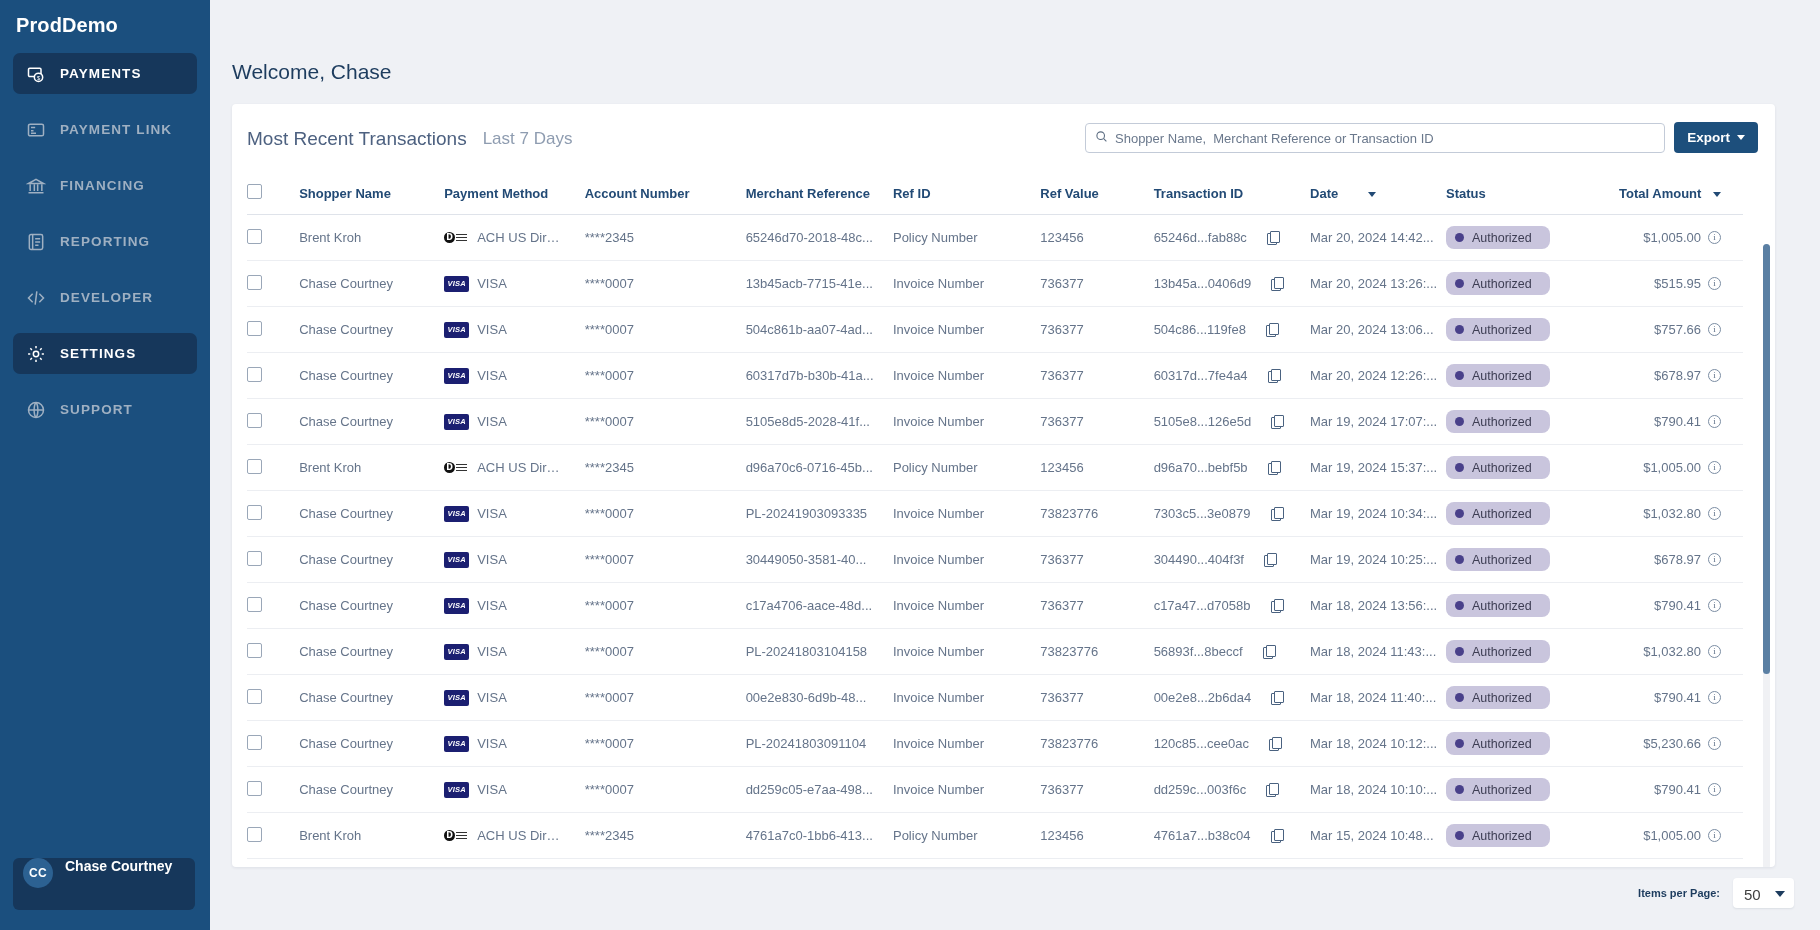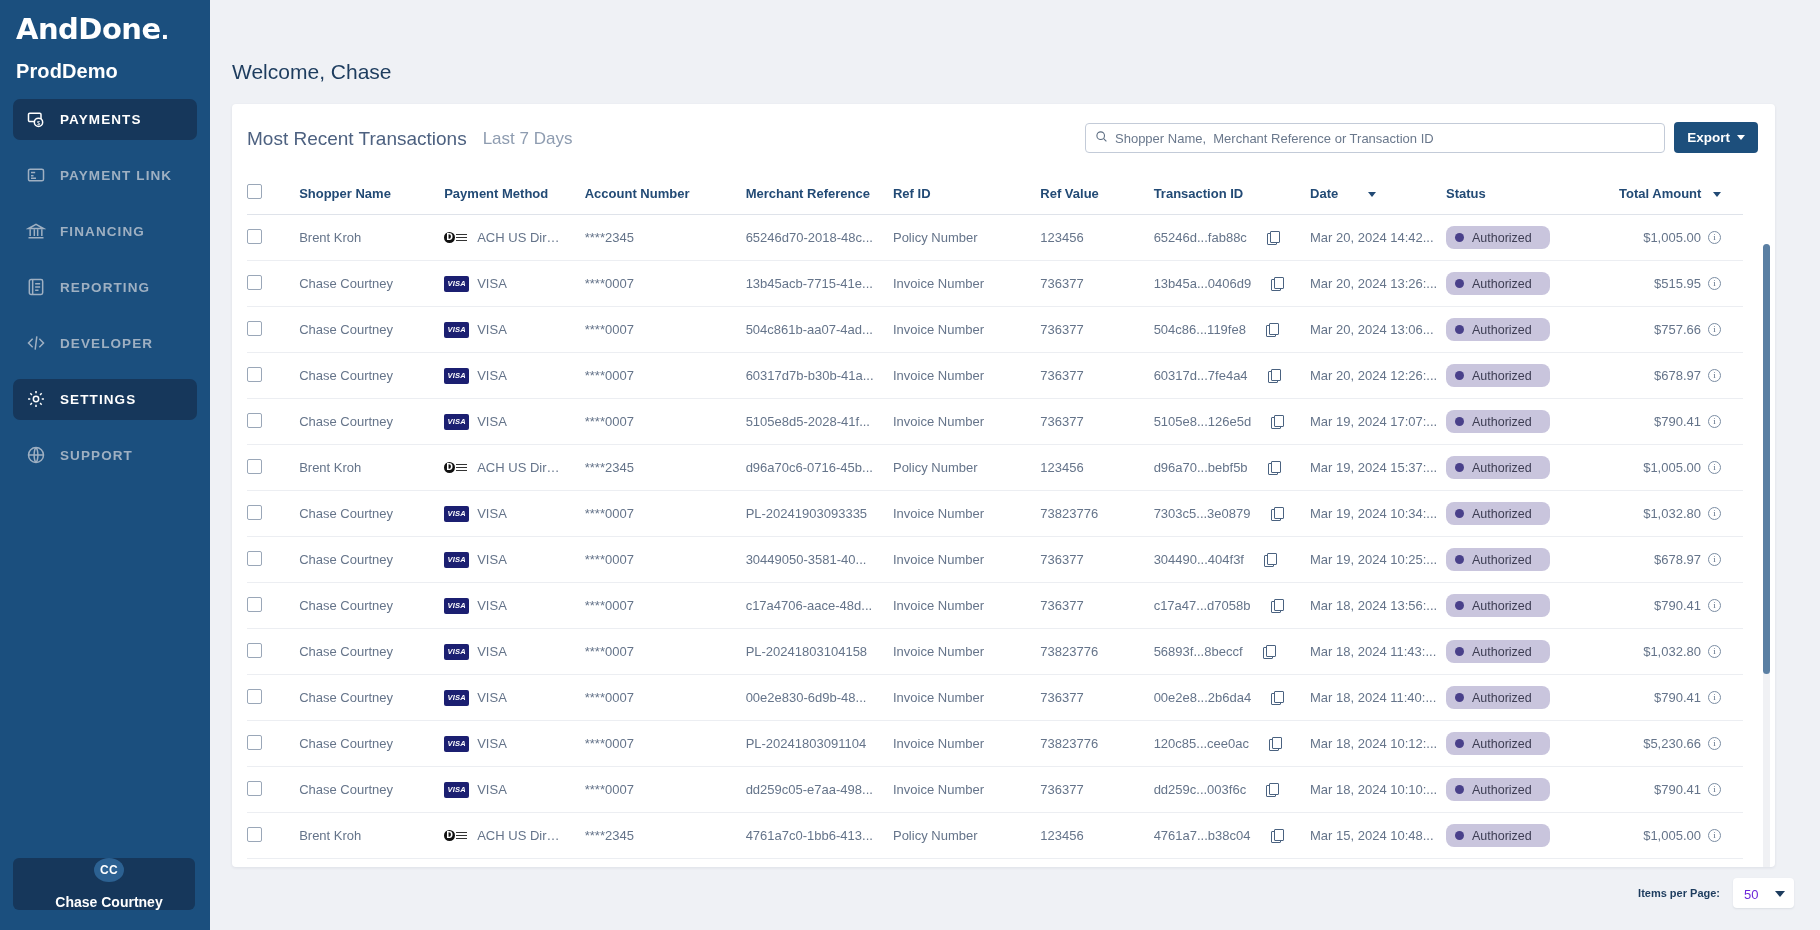--- a/index.html
+++ b/index.html
@@ -57,24 +57,23 @@
   .nav-icon svg { display:block; }
   .nav-item .nav-icon svg { stroke: #9fb0c2; fill: none; }
   .nav-item.active .nav-icon svg { stroke: #ffffff; }
 
   .user-chip {
     position: absolute;
     left: 13px; bottom: 20px;
     width: 182px; height: 52px;
     background: #16375b;
     border-radius: 6px;
-    display: flex; align-items: center;
+    display: flex; align-items: flex-start;
     padding-left: 10px; gap: 12px;
     cursor: pointer;
-    flex-direction: column;
   }
   .avatar {
     width: 30px; height: 30px; border-radius: 50%;
     background: #2c6192;
     color: #fff; font-size: 12px; font-weight: bold;
     display: flex; align-items: center; justify-content: center;
     letter-spacing: .3px;
   }
   .user-name { font-size: 14px; font-weight: bold; color: #fff; }
 
@@ -286,40 +285,37 @@
     position: absolute;
     right: 26px; bottom: 62px;
     display: flex; align-items: center; gap: 13px;
   }
   .ipp-label { font-size: 11px; font-weight: bold; color: #1d3c5e; }
   .ipp-select {
     width: 61px; height: 30px;
     background: #fff; border-radius: 4px;
     display: flex; align-items: center; justify-content: space-between;
     padding: 2px 9px 0 11px;
-    font-size: 13px; color: #6d28d9;
+    font-size: 15px; color: #404040;
     box-shadow: 0 1px 2px rgba(40,60,90,.10);
     cursor: pointer;
   }
   .ipp-select .caret-down { border-top-color: #1d3c5e; border-left-width:5px; border-right-width:5px; border-top-width:6px; }
   .footer {
     position: absolute;
     right: 24px; bottom: 16px;
     display: flex; align-items: center; gap: 24px;
     font-size: 12.5px; color: #6b7a8d; font-style: italic;
   }
   .footer a { color: #6b7a8d; text-decoration: none; cursor: pointer; }
 </style>
 </head>
 <body>
 
 <aside class="sidebar">
-  <div class="brand-logo">
-    <span>AndDone</span><span class="dot">.</span>
-  </div>
   <div class="tenant">ProdDemo</div>
 
   <nav class="nav">
     <div class="nav-item active">
       <span class="nav-icon">
         <svg width="20" height="20" viewBox="0 0 24 24" stroke-width="1.8">
             <rect x="3" y="5" width="15" height="10" rx="1.5"></rect>
             <circle cx="15" cy="16" r="5" fill="#16375b"></circle>
             <text x="15" y="19" font-size="7" text-anchor="middle" fill="#fff" stroke="none">$</text>
           </svg>

